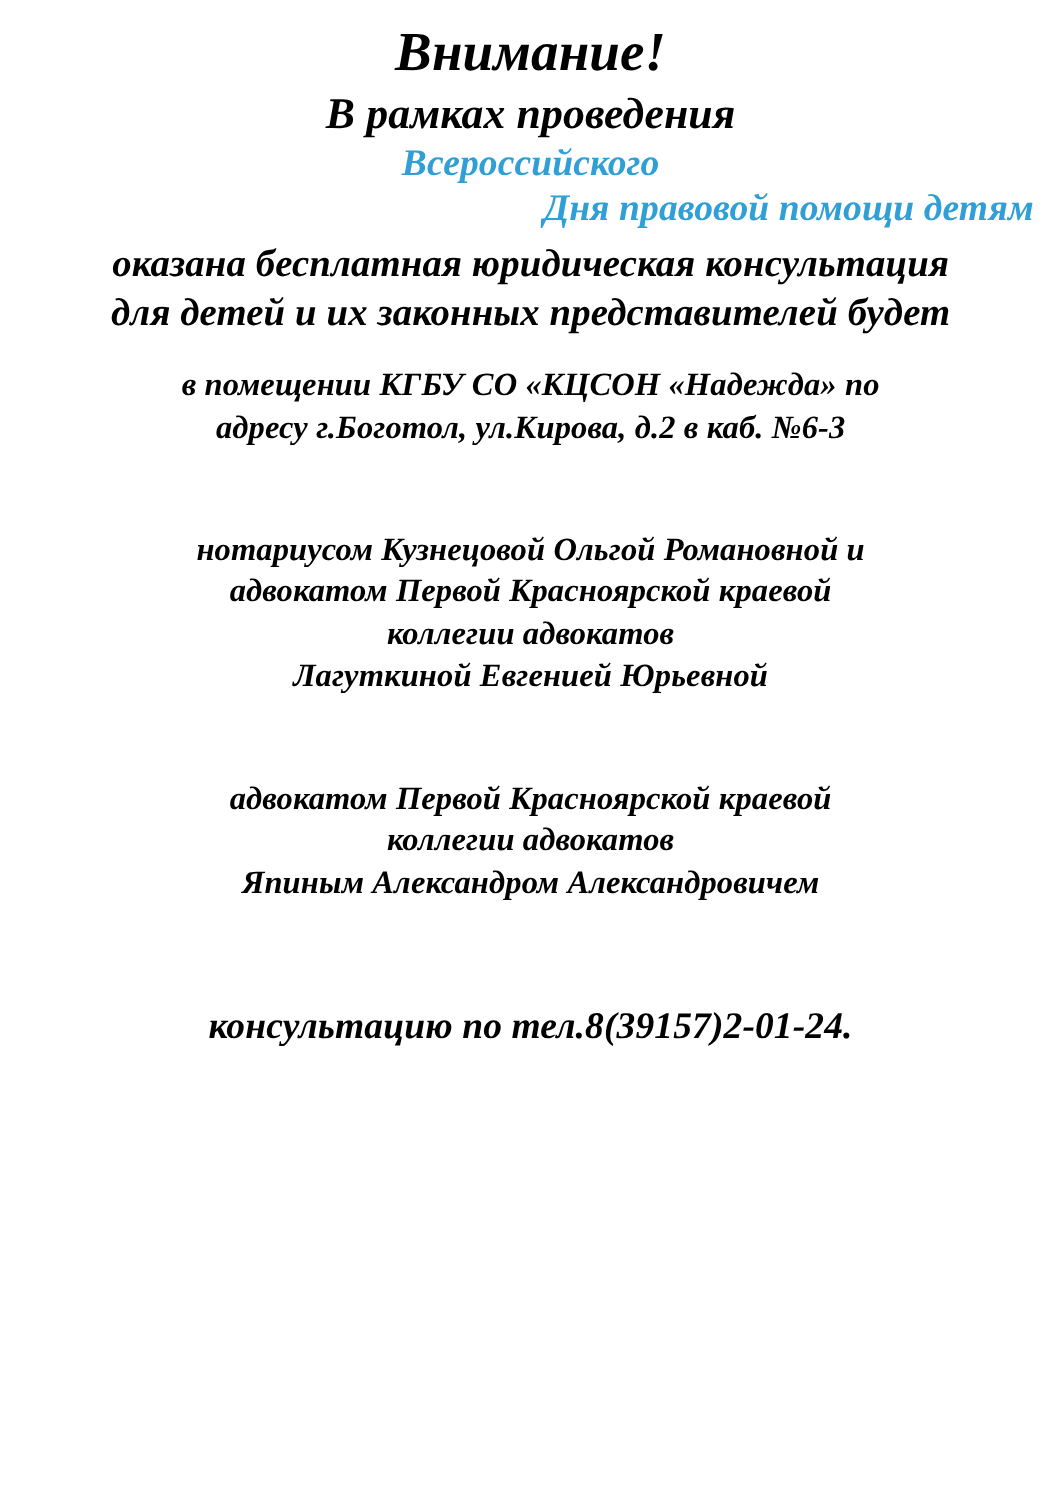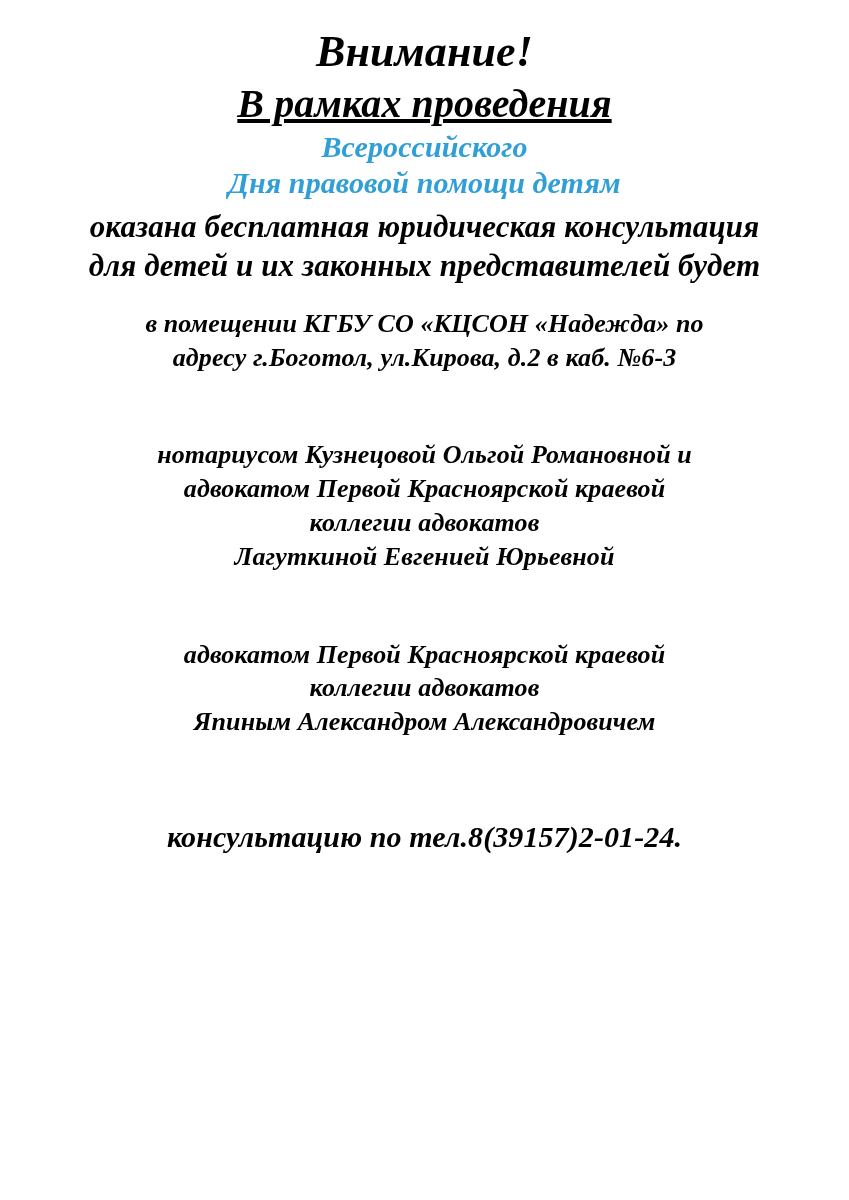--- a/index.html
+++ b/index.html
@@ -11,55 +11,55 @@
     height: 1200px;
     background: #ffffff;
     font-family: "Liberation Serif", "DejaVu Serif", serif;
     overflow: hidden;
   }
   .page {
     position: relative;
     width: 849px;
     height: 1000px;
     box-sizing: border-box;
-    padding: 18px 22px 0 22px;
+    padding: 8px 22px 0 22px;
     background: #ffffff;
   }
   .line {
     text-align: center;
     font-style: italic;
     font-weight: bold;
     color: #000000;
     line-height: 1.18;
     letter-spacing: 0.1px;
   }
   .title {
     font-size: 44px;
     line-height: 1.08;
     margin-top: 10px;
     margin-bottom: 4px;
   }
   .sub1 {
-    font-size: 40px;
+    font-size: 35px;
     line-height: 1.18;
     margin-bottom: 2px;
-    text-decoration: underline;
   }
   .blue {
     color: #2f9fd6;
   }
   .sub2 {
     font-size: 30px;
     line-height: 1.2;
     margin-bottom: 0px;
   }
   .sub3 {
     font-size: 30px;
     line-height: 1.2;
     margin-bottom: 6px;
+    text-align: right;
   }
   .body-big {
     font-size: 31px;
     line-height: 1.26;
   }
   .block-gap-sm { height: 10px; }
   .block-gap-md { height: 22px; }
   .block-gap-xl { height: 54px; }
   .addr {
     font-size: 26px;

